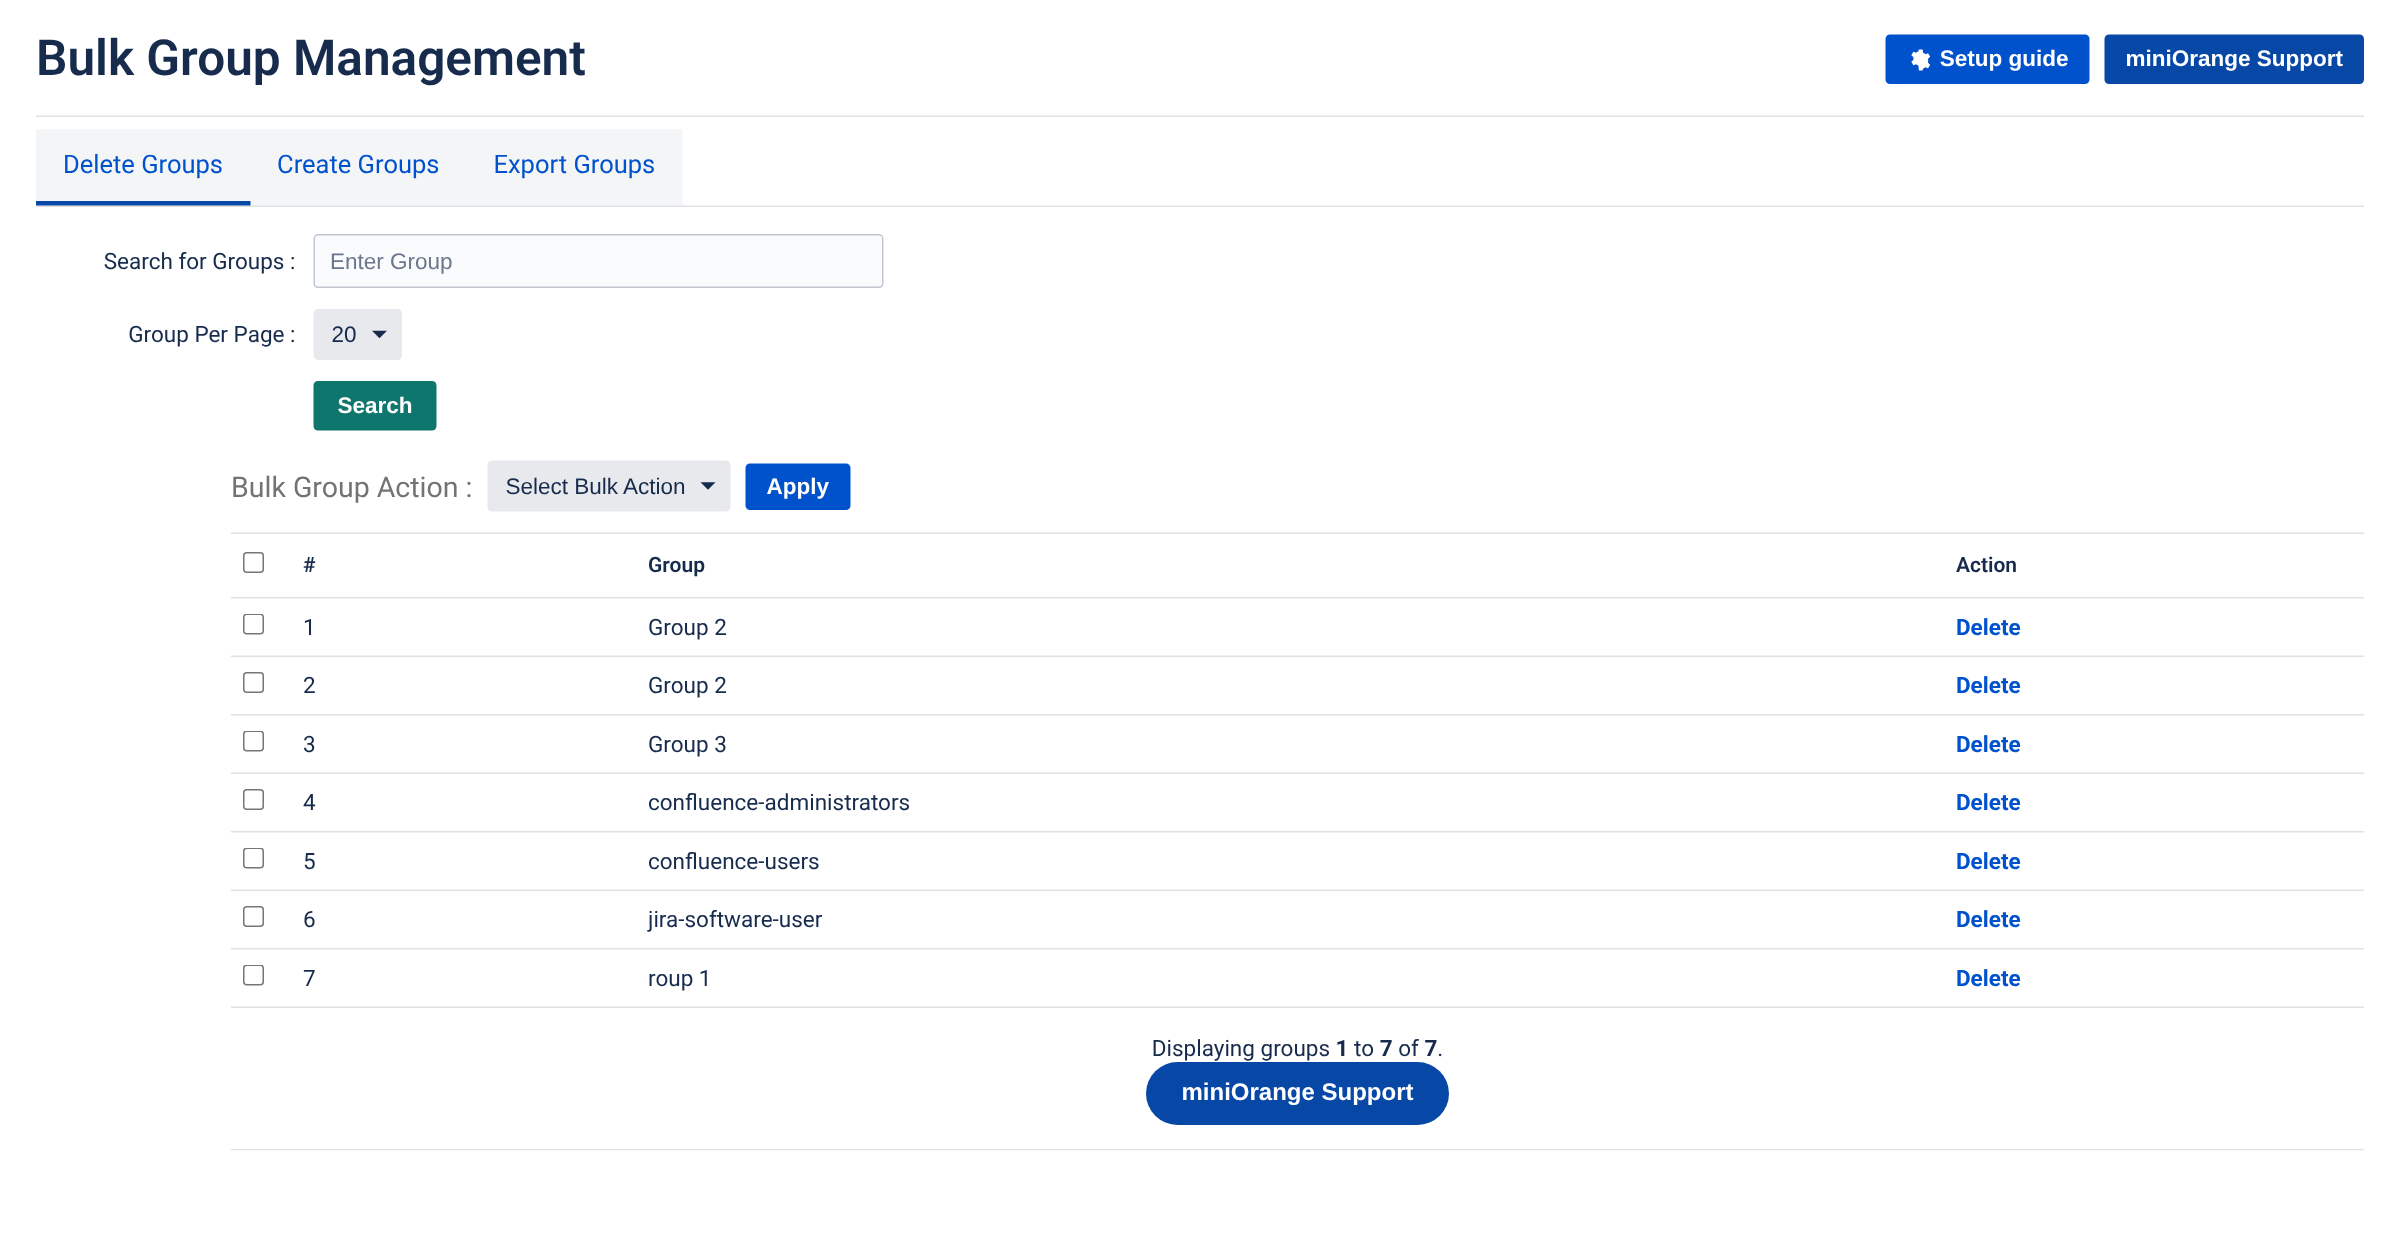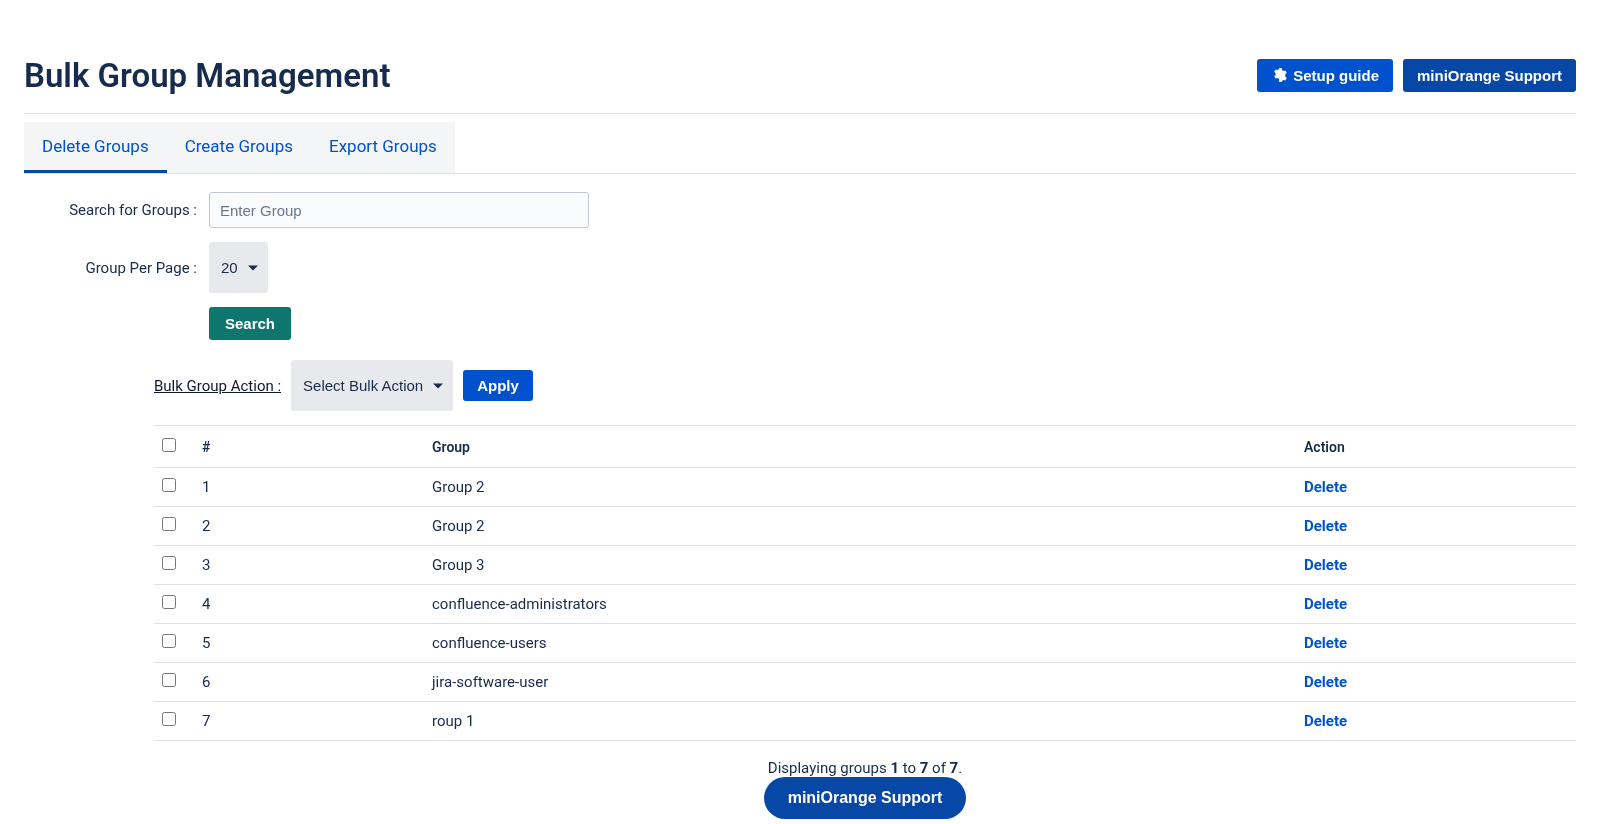--- a/index.html
+++ b/index.html
@@ -8,39 +8,38 @@
   background: #fff;
   color: #172B4D;
   padding: 0 24px;
 }
 .header {
   display: flex;
   justify-content: space-between;
   align-items: center;
   padding: 20px 0 18px 0;
   border-bottom: 1px solid #DFE1E6;
-  margin-top: 36px;
 }
 .page-title {
   font-size: 33px;
   font-weight: 600;
   color: #172B4D;
 }
 .header-buttons { display: flex; gap: 10px; }
 .btn-primary {
   background: #0747A6;
   color: #fff;
   border: none;
   border-radius: 3px;
   padding: 8px 14px;
   font-size: 15px;
   font-weight: 600;
   cursor: pointer;
   display: inline-flex;
-  align-items: flex-start;
+  align-items: flex-end;
   gap: 6px;
 }
 .btn-primary.light { background: #0052CC; }
 .gear-icon {
   width: 16px; height: 16px; display: inline-block;
 }
 .tabs {
   display: flex;
   background: #F4F5F7;
   width: fit-content;
@@ -75,21 +74,21 @@
   border-radius: 3px;
   padding: 0 10px;
   font-size: 15px;
   background: #FAFBFC;
 }
 .text-input::placeholder { color: #6B778C; }
 .select-box {
   background: #E8E9EC;
   border: none;
   border-radius: 3px;
-  height: 51px;
+  height: 34px;
   padding: 0 30px 0 12px;
   font-size: 15px;
   color: #172B4D;
   appearance: none;
   position: relative;
   cursor: pointer;
 }
 .select-wrap { position: relative; display: inline-block; }
 .select-wrap::after {
   content: "";
@@ -112,21 +111,21 @@
   font-weight: 600;
   cursor: pointer;
   margin-left: 185px;
 }
 .bulk-row {
   display: flex;
   align-items: center;
   gap: 10px;
   padding: 10px 0 14px 130px;
 }
-.bulk-label { font-size: 15px; color: #0f172a; text-decoration: underline; }
+.bulk-label { font-size: 19px; color: #737373; }
 .apply-btn {
   background: #0052CC;
   color: #fff;
   border: none;
   border-radius: 3px;
   padding: 7px 14px;
   font-size: 15px;
   font-weight: 600;
   cursor: pointer;
 }

